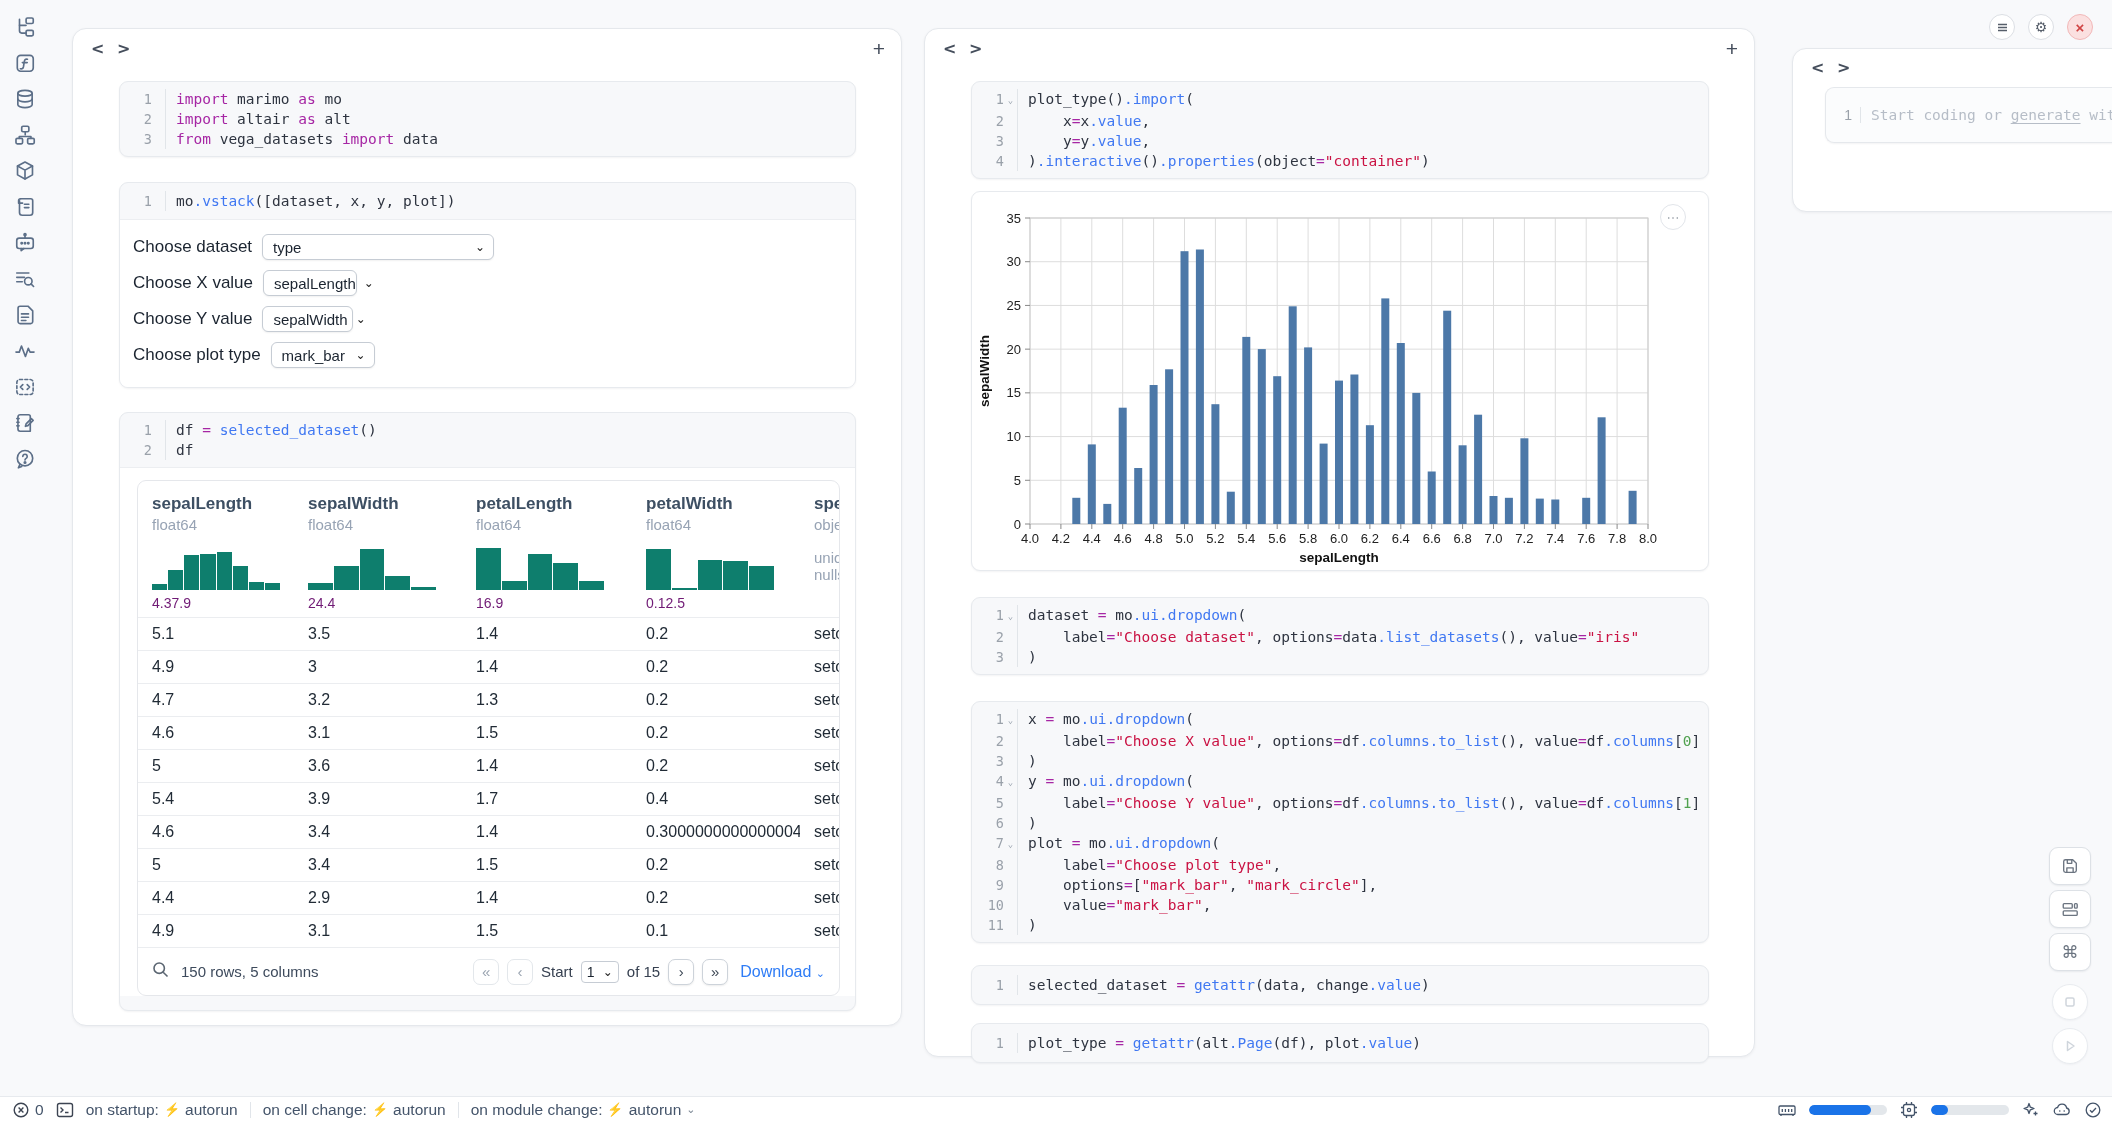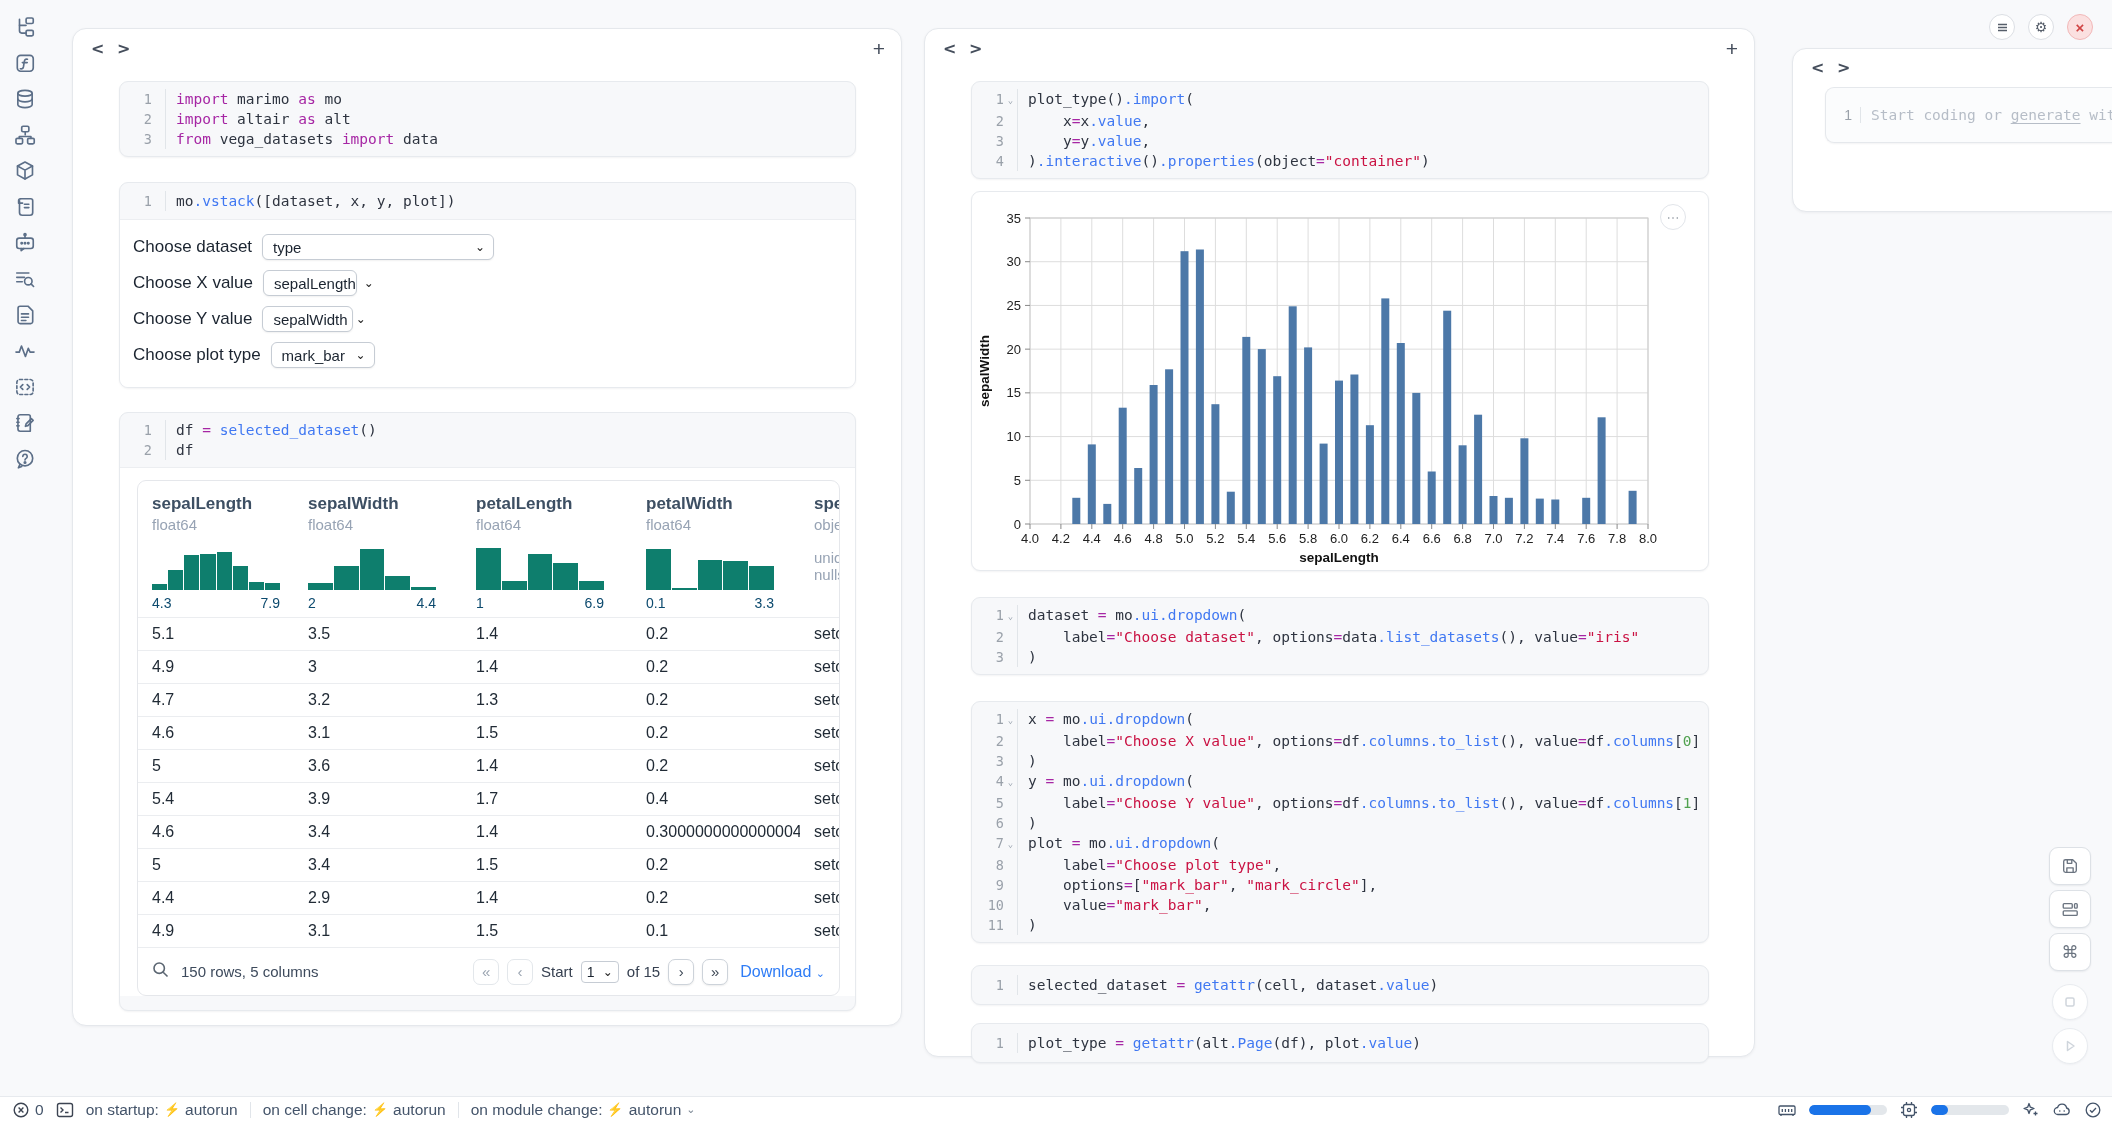--- a/index.html
+++ b/index.html
@@ -47,21 +47,21 @@
   
   #df-table { margin:12px 16px 14px 17px; width:703px; border:1px solid #e5e7eb; border-radius:9px;
     overflow:hidden; background:#fff; }
   .thead { display:flex; padding:13px 0 6px 0; }
   .th { flex:none; padding-left:14px; overflow:hidden; }
   .th-name { font-size:17px; font-weight:bold; color:#3d4f63; white-space:nowrap; }
   .th-type { font-size:15px; color:#97a3b4; margin-top:2px; white-space:nowrap; }
   .th-stat { font-size:15px; color:#97a3b4; white-space:nowrap; }
   .hist { display:flex; align-items:flex-end; gap:1px; height:47px; width:128px; margin-top:10px; }
   .hist div { background:#0e7e6d; flex:1; }
-  .hist-range { width:128px; display:flex; justify-content:space-between; font-size:14px; color:#0c4a6e; margin-top:5px; }
+  .hist-range { width:128px; display:flex; font-size:14px; color:#701a75; margin-top:5px; }
   .trow { display:flex; border-top:1px solid #ebedf0; height:33px; align-items:center; }
   .td { flex:none; padding-left:14px; font-size:16px; color:#212b36; white-space:nowrap; overflow:hidden; }
   .tfoot { border-top:1px solid #ebedf0; height:48px; display:flex; align-items:center; padding:0 14px; position:relative; }
   .tfoot-summary { font-size:15px; color:#3d4a5c; margin-left:12px; }
   .pager { position:absolute; right:14px; display:flex; align-items:center; gap:8px; }
   .pg-btn { width:26px; height:26px; border-radius:7px; background:#fff; display:flex; align-items:center;
     justify-content:center; font-size:15px; cursor:pointer; }
   .pg-dis { border:1px solid #e3e7eb; color:#9aa4b1; }
   .pg-en  { border:1px solid #cdd3da; color:#3f4a57; box-shadow:0 1px 2px rgba(0,0,0,.08); }
   .pg-text { font-size:15px; color:#374151; }
@@ -350,21 +350,21 @@
               <div class="th-type">float64</div>
               <div class="hist">
                 <div style="height:41px;background:#0e7e6d"></div>
                 <div style="height:2px;background:#0e7e6d"></div>
                 <div style="height:30px;background:#0e7e6d"></div>
                 <div style="height:29px;background:#0e7e6d"></div>
                 <div style="height:24px;background:#0e7e6d"></div>
               </div>
               <div class="hist-range">
                 <span>0.1</span>
-                <span>3.3</span>
+                <span>2.5</span>
               </div>
             </div>
             <div class="th" style="width: 80px;">
               <div class="th-name">species</div>
               <div class="th-type">object</div>
               <div style="margin-top:16px;">
                 <div class="th-stat">unique:</div>
                 <div class="th-stat">nulls:</div>
               </div>
             </div>
@@ -709,21 +709,21 @@
           <span class="ct"><span class="tk-d">)</span></span>
         </div>
       </div>
   </div>
 
   <div class="cellcard" style="margin:22px 47px 0 46px; width:738px;">
     <div class="code-area" style="padding-top:9px; padding-bottom:9px;">
         <div class="cl">
           <span class="ln">1</span>
           <span class="fold"></span>
-          <span class="ct"><span class="tk-d">selected_dataset </span><span class="tk-o">=</span><span class="tk-d"> </span><span class="tk-f">getattr</span><span class="tk-d">(cell, dataset</span><span class="tk-f">.value</span><span class="tk-d">)</span></span>
+          <span class="ct"><span class="tk-d">selected_dataset </span><span class="tk-o">=</span><span class="tk-d"> </span><span class="tk-f">getattr</span><span class="tk-d">(data, change</span><span class="tk-f">.value</span><span class="tk-d">)</span></span>
         </div>
       </div>
   </div>
 
   <div class="cellcard" style="margin:18px 47px 0 46px; width:738px;">
     <div class="code-area" style="padding-top:9px; padding-bottom:9px;">
         <div class="cl">
           <span class="ln">1</span>
           <span class="fold"></span>
           <span class="ct"><span class="tk-d">plot_type </span><span class="tk-o">=</span><span class="tk-d"> </span><span class="tk-f">getattr</span><span class="tk-d">(alt</span><span class="tk-f">.Page</span><span class="tk-d">(df), plot</span><span class="tk-f">.value</span><span class="tk-d">)</span></span>

